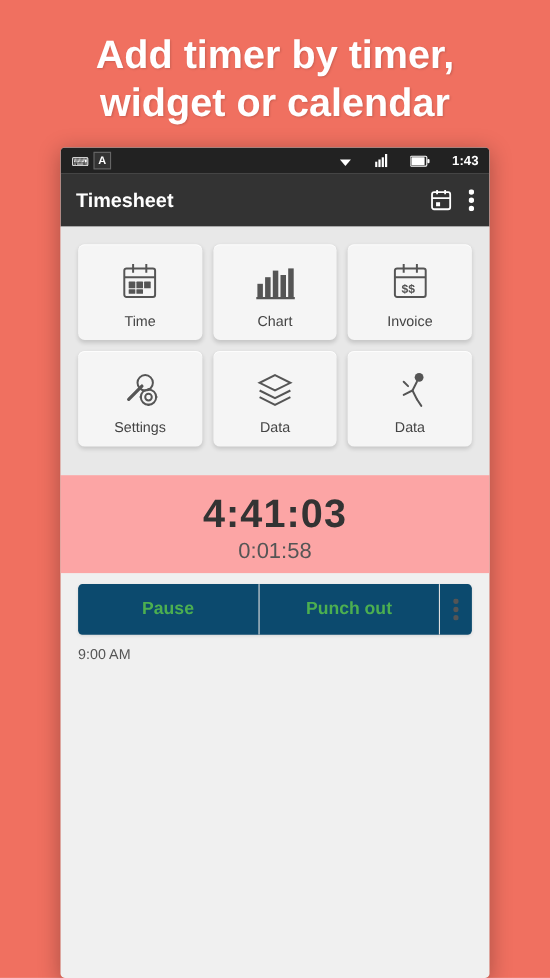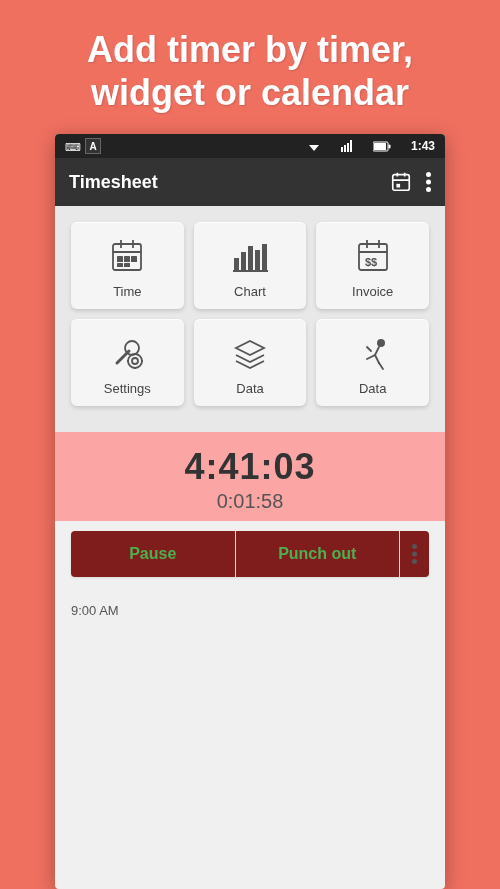--- a/index.html
+++ b/index.html
@@ -156,21 +156,21 @@
       letter-spacing: 1px;
     }
     .timer-sub {
       font-size: 20px;
       color: #555;
       margin-top: 2px;
     }
 
     
     .action-bar {
-      background: #7f1d1d;
+      background: #0c4a6e;
       border-radius: 4px;
       margin: 10px 16px 0;
       display: flex;
       align-items: stretch;
       overflow: hidden;
       box-shadow: 0 1px 3px rgba(0,0,0,0.1);
     }
     .action-btn {
       flex: 1;
       padding: 14px 10px;
@@ -193,21 +193,21 @@
       align-items: center;
       padding: 0 12px;
       color: #555;
       font-size: 20px;
       cursor: pointer;
       border-left: 1px solid #e0e0e0;
     }
 
     
     .time-entry {
-      padding: 26px 16px 14px;
+      padding: 10px 16px 14px;
       font-size: 13px;
       color: #555;
     }
   </style>
 </head>
 <body>
 
 <div class="header-text">
   <span>Add timer by timer,</span><br>
   <span>widget or calendar</span>

